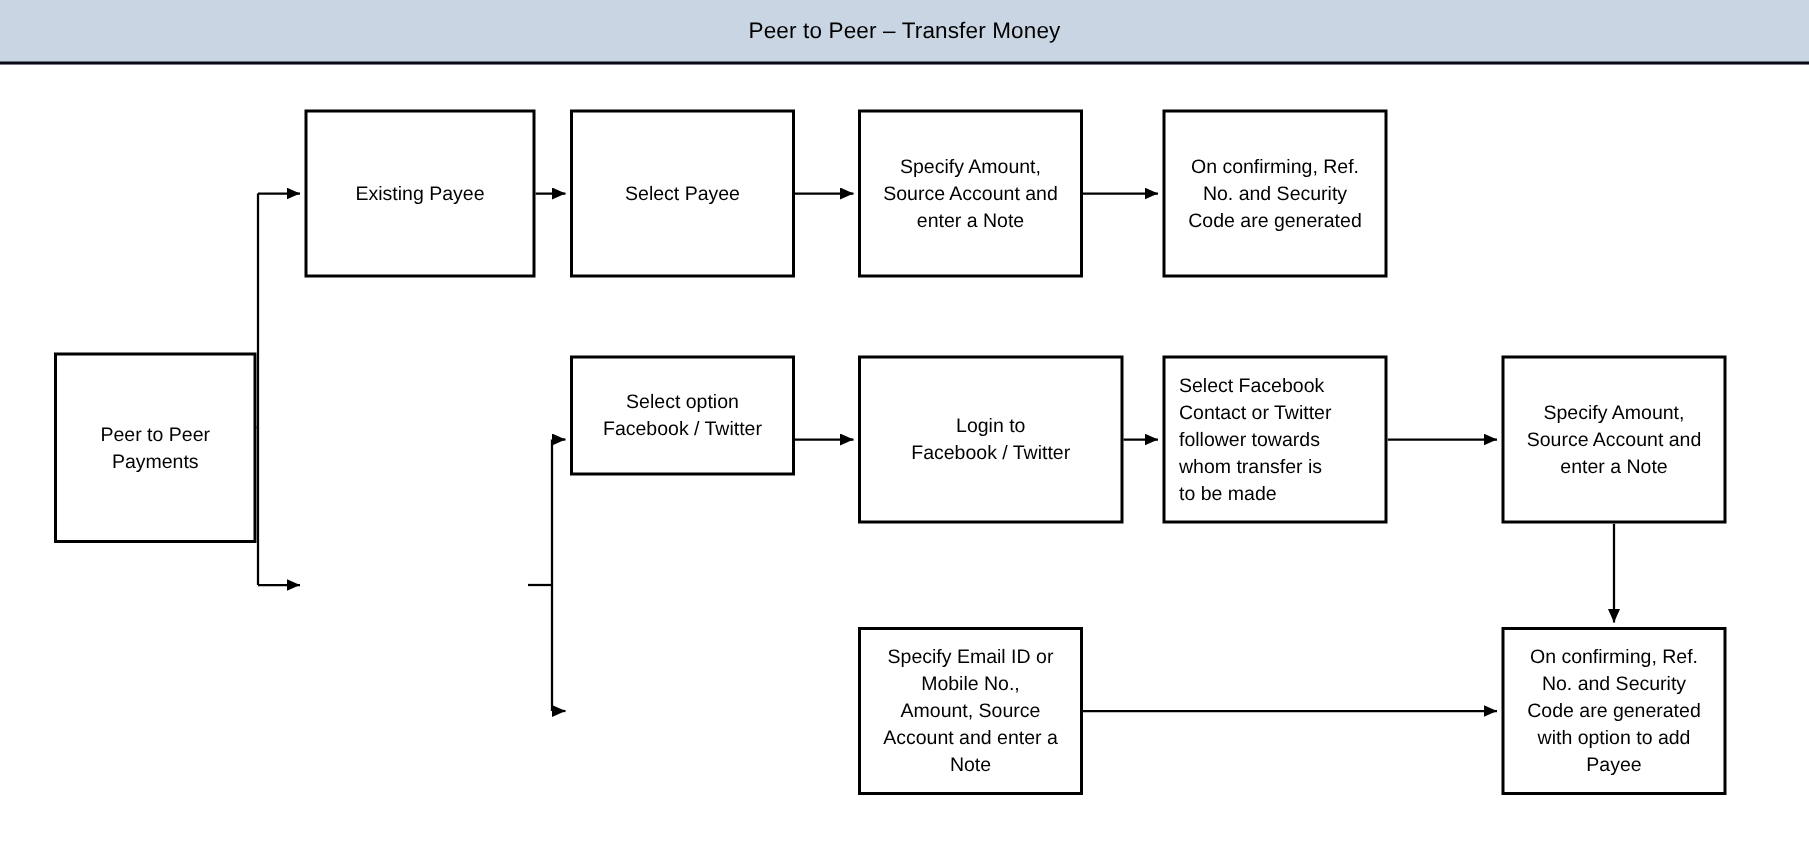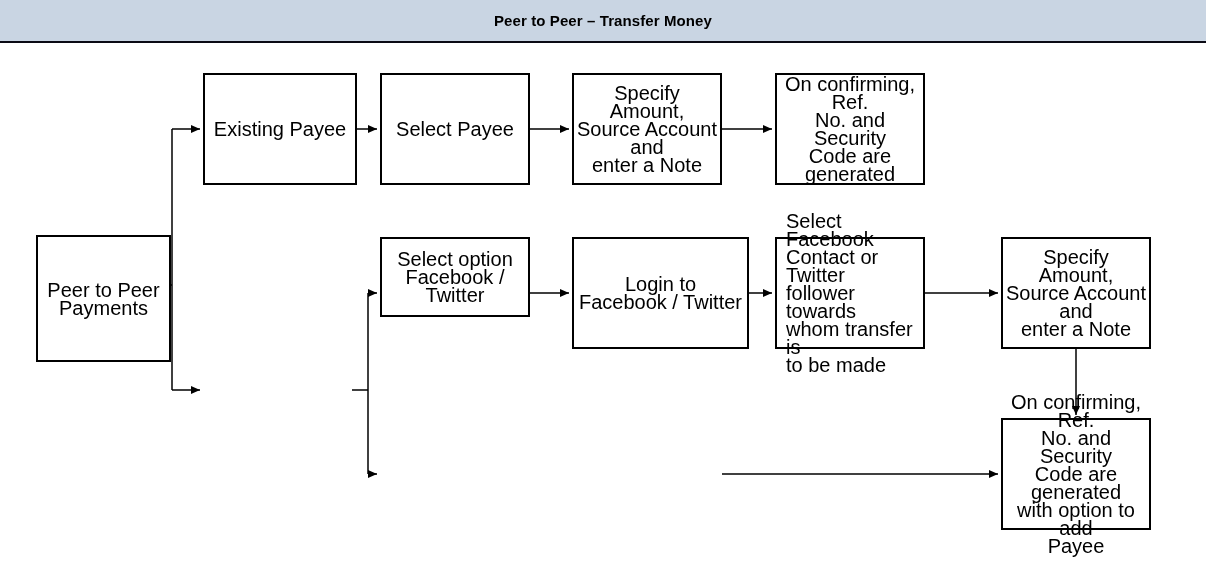--- a/index.html
+++ b/index.html
@@ -22,33 +22,33 @@
     width: 1206px;
     height: 41px;
     background: var(--header-bg, #c9d5e3);
     border-bottom: 2px solid var(--header-border, #0a0a14);
     display: flex;
     align-items: center;
     justify-content: center;
   }
   #header .title {
     font-size: 15px;
-    font-weight: bold;
+    font-weight: normal;
     letter-spacing: 0.1px;
   }
   .node {
     position: absolute;
     box-sizing: border-box;
     border: 2px solid var(--box-border, #000000);
     background: #ffffff;
     display: flex;
     align-items: center;
     justify-content: center;
     text-align: center;
-    font-size: 20px;
+    font-size: 13px;
     line-height: 18px;
     white-space: pre-line;
     padding: 2px;
   }
   .node.align-left {
     justify-content: flex-start;
     text-align: left;
     padding-left: 9px;
     padding-right: 4px;
   }
@@ -121,20 +121,25 @@
 Contact or Twitter
 follower towards
 whom transfer is
 to be made</div>
 
   <div class="node" style="left:1001px;top:237px;width:150px;height:112px">Specify Amount,
 Source Account and
 enter a Note</div>
 
 
+  <div class="node" style="left:572px;top:418px;width:150px;height:112px">Specify Email ID or
+Mobile No.,
+Amount, Source
+Account and enter a
+Note</div>
 
   <div class="node" style="left:1001px;top:418px;width:150px;height:112px">On confirming, Ref.
 No. and Security
 Code are generated
 with option to add
 Payee</div>
 
 </div>
 
 </body></html>

